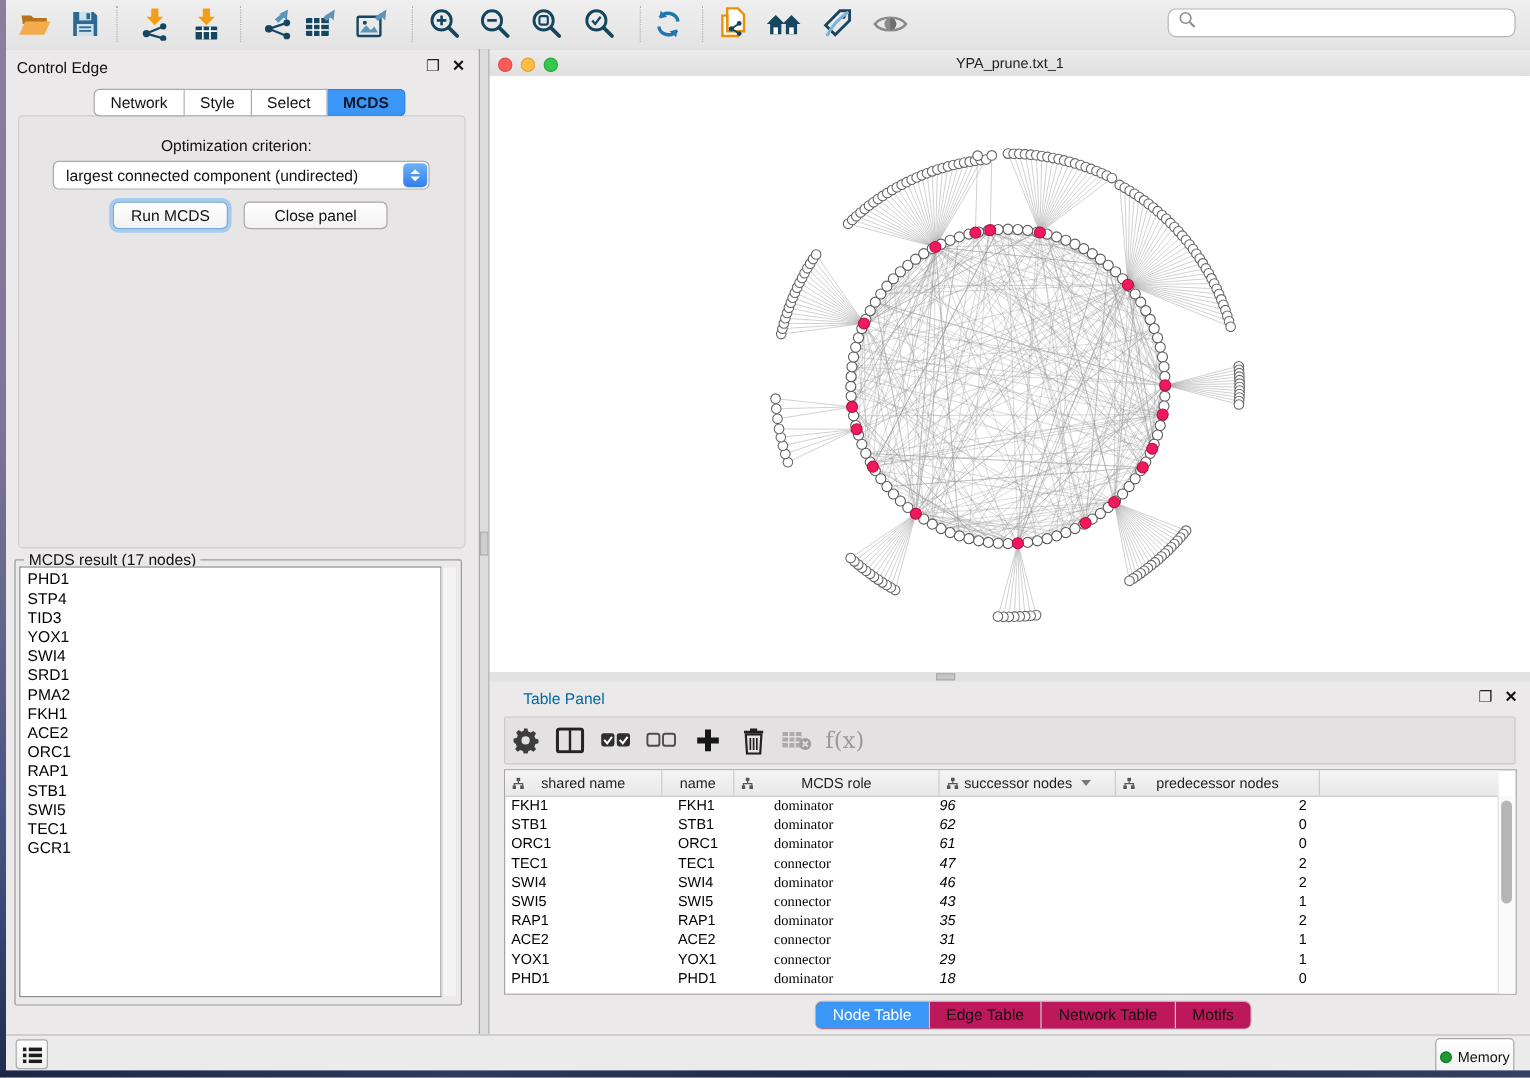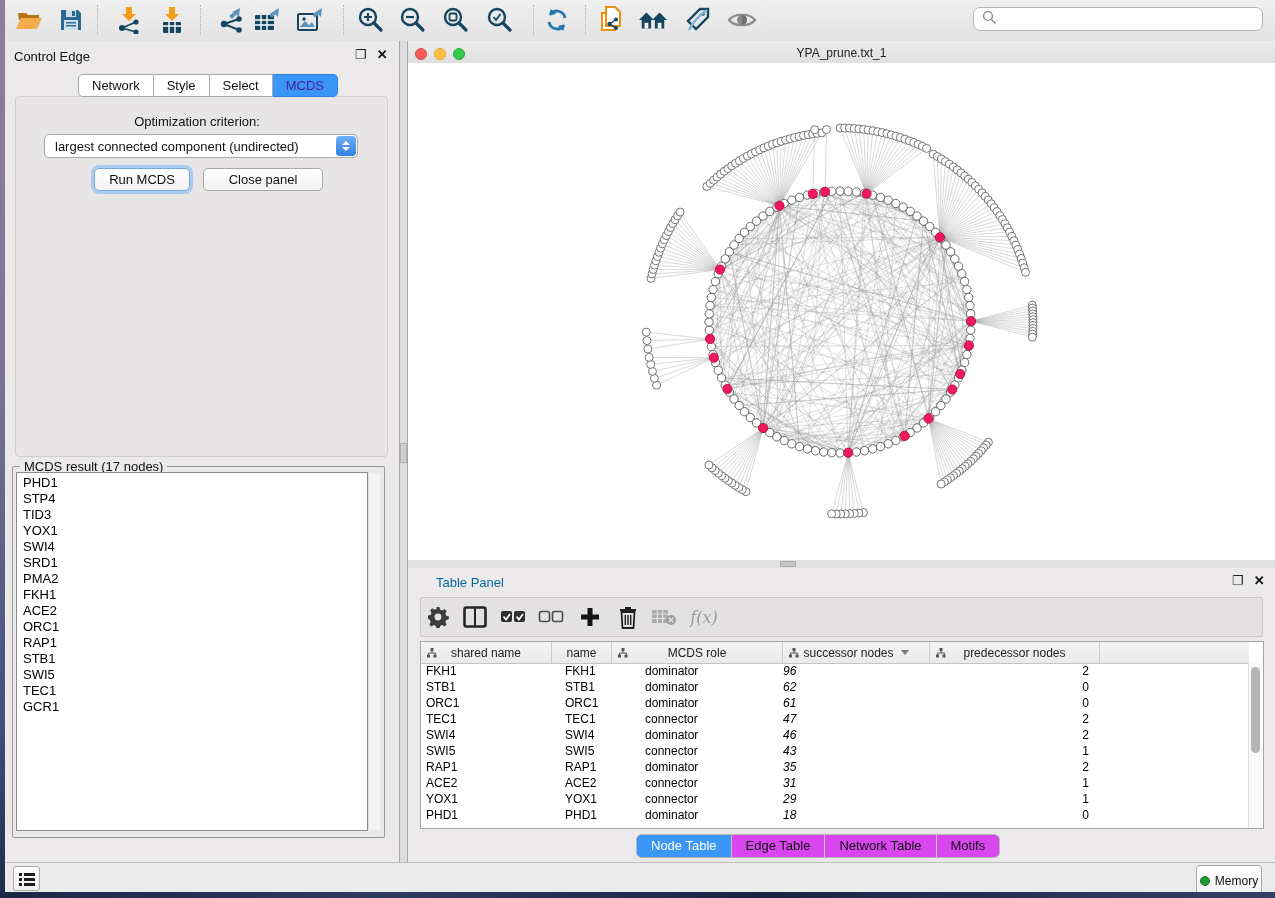--- a/index.html
+++ b/index.html
@@ -23,21 +23,21 @@
   .win-btns{display:flex;gap:10px;align-items:center;}
   #cp-btns{left:355px;top:48px;}
   .float-glyph{font-size:13px;color:#222;line-height:1;}
   .close-glyph{font-size:13px;font-weight:bold;color:#111;line-height:1;}
 
   #cp-body{left:15px;top:96px;width:371px;height:359px;background:#e7e5e5;border:1px solid #cfcdcd;border-radius:4px;}
   #cp-tabs{left:78px;top:74px;height:21px;display:flex;}
   .cp-tab{height:21px;line-height:21px;padding:0 13px;font-size:13px;background:#fff;border:1px solid #a9a9a9;border-left:none;color:#111;}
   .cp-tab:first-child{border-left:1px solid #a9a9a9;border-radius:5px 0 0 5px;}
   .cp-tab:last-child{border-radius:0 5px 5px 0;}
-  .cp-tab.active{background:#3b97f7;border-color:#2f7fe0;color:#4c1d95;}
+  .cp-tab.active{background:#3b97f7;border-color:#2f7fe0;color:#0f172a;font-weight:bold;}
 
   #opt-label{left:0;top:114px;width:394px;text-align:center;font-size:13px;color:#111;}
   #criterion{left:44px;top:134px;width:314px;height:24px;background:#fff;border:1px solid #ababab;border-radius:5px;box-sizing:border-box;}
   #criterion-text{position:absolute;left:10px;top:4px;font-size:13px;color:#111;}
   #criterion-stepper{position:absolute;right:1px;top:1px;width:20px;height:20px;border-radius:4px;background:linear-gradient(#6fb1f9,#2f7fe8);display:flex;flex-direction:column;align-items:center;justify-content:center;gap:2px;}
   .arr-up{width:0;height:0;border-left:4px solid transparent;border-right:4px solid transparent;border-bottom:4px solid #fff;}
   .arr-dn{width:0;height:0;border-left:4px solid transparent;border-right:4px solid transparent;border-top:4px solid #fff;}
 
   .cp-button{position:absolute;height:23px;background:linear-gradient(#ffffff,#f2f2f2);border:1px solid #a9a9a9;border-radius:5px;font-size:13px;color:#111;display:flex;align-items:center;justify-content:center;box-sizing:border-box;}
   #run-mcds{left:94px;top:168px;width:96px;box-shadow:0 0 0 3px #a8cbf0;border-color:#7aa8d8;}
@@ -63,40 +63,40 @@
   
   #h-split{left:408px;top:560px;width:867px;height:8px;background:#e2e2e2;}
   #h-split-handle{left:780px;top:561px;width:16px;height:6px;background:#c6c6c6;border:1px solid #ababab;box-sizing:border-box;}
 
   
   #table-panel{left:408px;top:568px;width:867px;height:294px;background:#ebe9e9;}
   #tp-title{left:436px;top:575px;font-size:13px;color:#0369a1;}
   #tp-btns{left:1232px;top:574px;}
   #tp-toolbar{left:420px;top:597px;width:843px;height:40px;background:#e3e1e1;border:1px solid #c9c7c7;border-radius:2px;box-sizing:border-box;}
   .tp-icon{position:absolute;top:604px;width:28px;height:26px;display:flex;align-items:center;justify-content:center;}
-  .fx{font-family:"DejaVu Serif",serif;font-style:italic;font-size:16px;color:#9a9a9a;}
+  .fx{font-family:"DejaVu Serif",serif;font-size:19px;color:#9a9a9a;}
 
   #node-table{left:420px;top:641px;width:844px;height:188px;background:#fff;border:1px solid #a5a5a5;box-sizing:border-box;}
   #thead{position:absolute;left:0;top:0;width:828px;height:21px;background:linear-gradient(#f4f4f4,#e9e9e9);border-bottom:1px solid #c4c4c4;display:flex;}
   .th{position:relative;height:21px;border-right:1px solid #cccccc;display:flex;align-items:center;justify-content:center;font-size:12px;color:#222;box-sizing:border-box;}
   .th .hicon{position:absolute;left:6px;top:5px;}
   .th0{width:131px}.th1{width:60px}.th2{width:171px}.th3{width:147px}.th4{width:170px}.th5{width:148px;border-right:none}
   .sort-arr{width:0;height:0;border-left:4px solid transparent;border-right:4px solid transparent;border-top:5px solid #777;margin-left:7px;}
   #tbody{position:absolute;left:0;top:21px;width:828px;}
   .trow{display:flex;height:16px;line-height:16px;font-size:12px;color:#000;}
   .tcell{box-sizing:border-box;overflow:hidden;white-space:nowrap;}
   .c0{width:131px;padding-left:5px;}
   .c1{width:60px;padding-left:13px;}
-  .c2{width:171px;padding-left:33px;}
+  .c2{width:171px;padding-left:33px;font-family:Liberation Serif, serif;}
   .c3{width:147px;text-align:left;padding-right:10px;font-style:italic;}
   .c4{width:170px;text-align:right;padding-right:11px;}
   #table-scroll{position:absolute;right:1px;top:21px;width:13px;height:165px;background:#fafafa;border-left:1px solid #e0e0e0;}
   #table-thumb{position:absolute;left:2px;top:4px;width:9px;height:86px;background:#b5b5b5;border-radius:5px;}
 
-  #tp-tabs{left:636px;top:834px;height:22px;display:flex;background:#d946ef;border:1px solid #b5b5b5;border-radius:6px;overflow:hidden;}
+  #tp-tabs{left:679px;top:834px;height:22px;display:flex;background:#be185d;border:1px solid #b5b5b5;border-radius:6px;overflow:hidden;}
   .tp-tab{height:22px;line-height:22px;padding:0 14px;font-size:13px;color:#111;border-left:1px solid #ccc;}
   .tp-tab:first-child{border-left:none;}
   .tp-tab.active{background:#3b97f7;color:#fff;}
 
   
   #status-bar{left:5px;top:862px;width:1270px;height:30px;background:#ebebeb;border-top:1px solid #bdbdbd;}
   #status-left-btn{left:13px;top:866px;width:25px;height:23px;background:linear-gradient(#fdfdfd,#efefef);border:1px solid #ababab;border-radius:3px;display:flex;align-items:center;justify-content:center;}
   #memory-btn{left:1196px;top:865px;width:66px;height:32px;background:linear-gradient(#ffffff,#f1f1f1);border:1px solid #a9a9a9;border-radius:4px;display:flex;align-items:center;justify-content:center;gap:5px;font-size:12px;color:#111;box-sizing:border-box;}
   #memory-dot{width:10px;height:10px;border-radius:50%;background:#1d9a33;border:1px solid #127527;box-sizing:border-box;}
 </style>

